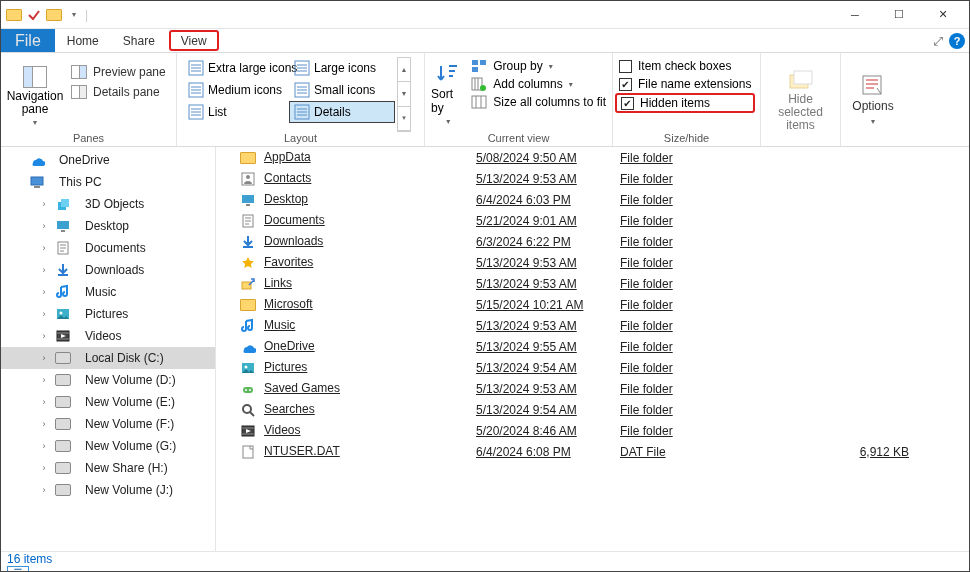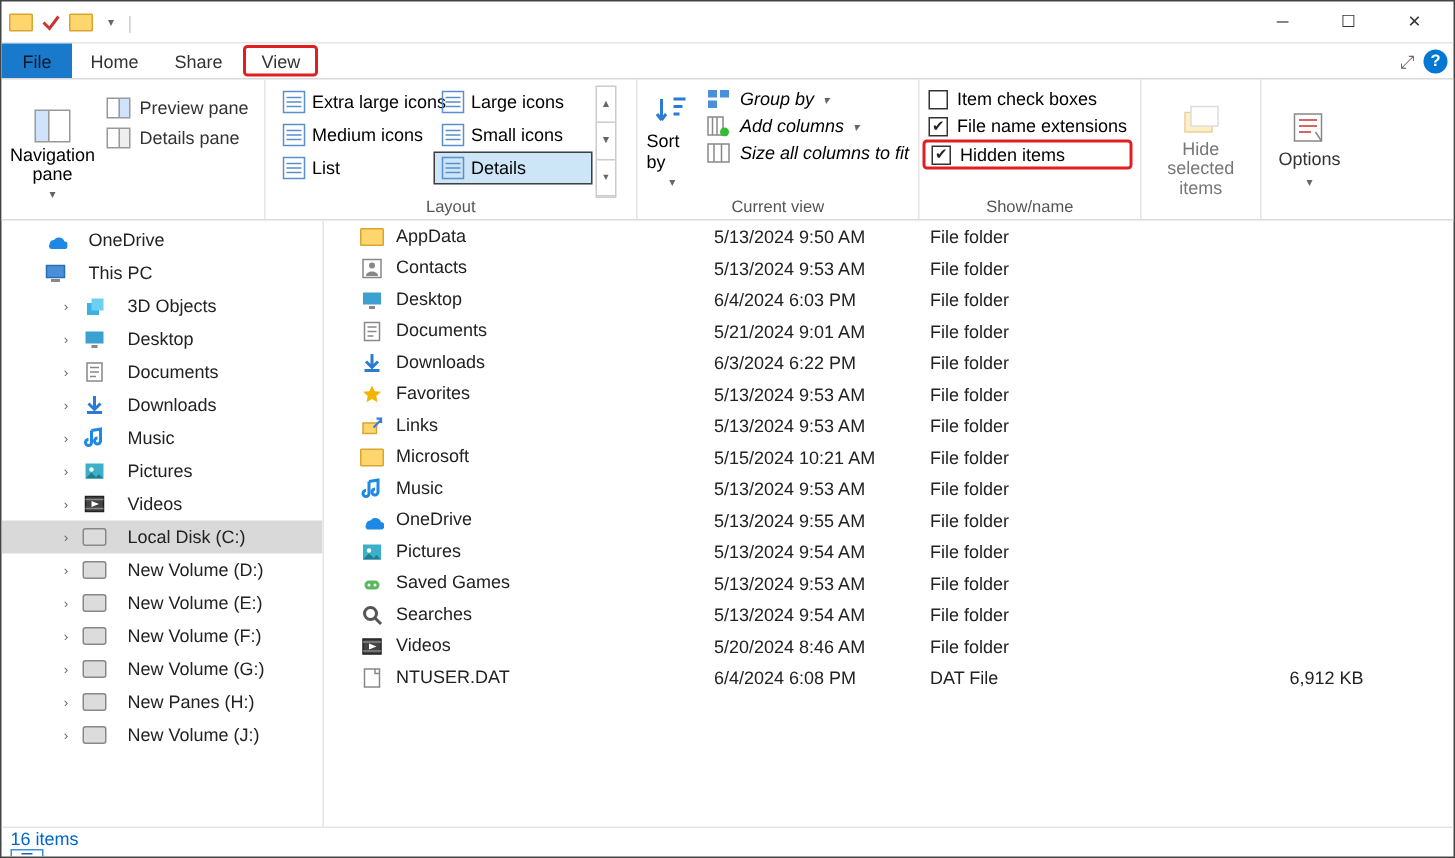--- a/index.html
+++ b/index.html
@@ -8,21 +8,21 @@
 
 .titlebar { height: 28px; display: flex; align-items: center; padding: 0 4px; border-bottom: 1px solid #e5e5e5; }
 .titlebar .qat { display: flex; gap: 2px; align-items: center; }
 .titlebar .qat-icon { width: 18px; height: 18px; display: flex; align-items: center; justify-content: center; }
 .titlebar .title { margin-left: 12px; color: #555; font-size: 12px; }
 .titlebar .spacer { flex: 1; }
 .win-btn { width: 44px; height: 26px; display: flex; align-items: center; justify-content: center; font-size: 11px; color: #333; }
 
 
 .tabsrow { height: 24px; display: flex; align-items: stretch; border-bottom: 1px solid #dadada; position: relative; }
-.file-tab { background: #1979ca; color: #0f172a; padding: 0 14px; display: flex; align-items: center; font-size: 12px; }
+.file-tab { background: #1979ca; color: #e5e5e5; padding: 0 14px; display: flex; align-items: center; font-size: 16px; }
 .tab { padding: 0 12px; display: flex; align-items: center; color: #333; font-size: 12px; }
 .tab.active { border: 2px solid #e02020; border-radius: 3px; margin: 1px 2px; padding: 0 10px; }
 .tabsrow .right { margin-left: auto; display: flex; align-items: center; padding-right: 4px; gap: 6px; }
 .help-circle { width: 16px; height: 16px; border-radius: 50%; background: #0078d4; color: #fff; display: flex; align-items: center; justify-content: center; font-size: 11px; font-weight: bold; }
 
 
 .ribbon { height: 94px; display: flex; background: #fff; border-bottom: 1px solid #dadada; }
 .group { border-right: 1px solid #e5e5e5; display: flex; flex-direction: column; justify-content: space-between; }
 .group-body { display: flex; padding: 4px 6px 0 6px; flex: 1; }
 .group-label { text-align: center; font-size: 11px; color: #555; padding-bottom: 2px; }
@@ -41,21 +41,21 @@
 .layout-grid { display: grid; grid-template-columns: repeat(2, 106px); grid-auto-rows: 22px; gap: 0; }
 .lay-item { display: flex; align-items: center; gap: 4px; padding: 1px 4px; border: 1px solid transparent; white-space: nowrap; }
 .lay-item.sel { background: #cde6f7; border: 1px solid #404040; }
 .lay-ico { width: 16px; height: 16px; display: flex; }
 .layout-scroll { width: 14px; display: flex; flex-direction: column; border: 1px solid #ccc; margin-left: 2px; }
 .layout-scroll span { flex: 1; display: flex; align-items: center; justify-content: center; font-size: 7px; color: #666; border-bottom: 1px solid #ccc; }
 
 
 .vert-btn { width: 44px; display: flex; flex-direction: column; align-items: center; justify-content: center; gap: 2px; }
 .cv-stack { display: flex; flex-direction: column; gap: 4px; margin-left: 6px; }
-.cv-row { display: flex; align-items: center; gap: 6px; white-space: nowrap; font-style: italic; }
+.cv-row { display: flex; align-items: center; gap: 6px; white-space: nowrap; }
 
 
 .sh-stack { display: flex; flex-direction: column; gap: 4px; padding-top: 2px; }
 .chk-row { display: flex; align-items: center; gap: 6px; white-space: nowrap; }
 .chk { width: 13px; height: 13px; border: 1px solid #333; display: inline-flex; align-items: center; justify-content: center; font-size: 10px; color: #222; }
 .hidden-highlight { border: 2px solid #e02020; border-radius: 3px; padding: 1px 4px; margin: -2px -4px; }
 
 
 .big-btn { width: 74px; display: flex; flex-direction: column; align-items: center; justify-content: center; gap: 2px; text-align: center; line-height: 13px; color: #777; }
 .big-btn.active { color: #333; }
@@ -63,21 +63,21 @@
 
 .content { display: flex; height: calc(572px - 28px - 24px - 94px - 22px); }
 .tree { width: 215px; border-right: 1px solid #e5e5e5; overflow: hidden; padding-top: 2px; }
 .tree-row { display: flex; align-items: center; gap: 6px; height: 22px; padding-left: 12px; color: #222; white-space: nowrap; }
 .tree-row.indent1 { padding-left: 38px; }
 .tree-row.sel { background: #d9d9d9; }
 .tw { width: 10px; color: #666; font-size: 9px; display: inline-flex; justify-content: center; }
 
 .filelist { flex: 1; overflow: hidden; }
 .filelist table { width: 100%; border-collapse: collapse; }
-.filelist td { height: 21px; padding: 0; white-space: nowrap; color: #222; }
+.filelist td { height: 21px; padding: 0; white-space: nowrap; color: #222; text-decoration: underline; }
 .filelist td.name { padding-left: 24px; width: 260px;}
 .filelist td.date { width: 144px; }
 .filelist td.type { width: 140px; }
 .filelist td.size { text-align: right; padding-right: 60px; }
 .file-ico { width: 16px; height: 16px; margin-right: 8px; display: inline-flex; align-items: center; justify-content: center; vertical-align: middle; }
 
 
 .status { height: 22px; border-top: 1px solid #e5e5e5; display: flex; align-items: flex-start; padding: 0 6px; color: #0066cc; flex-direction: column; }
 .status .spacer { flex: 1; }
 .view-toggle { width: 22px; height: 18px; border: 1px solid #ccc; display: flex; align-items: center; justify-content: center; margin-left: 0; font-size: 10px; color: #555; }
@@ -138,20 +138,21 @@
         <div class="small-btn">
           <span class="small-icn pv"></span>
           <span>Preview pane</span>
         </div>
         <div class="small-btn">
           <span class="small-icn dt"></span>
           <span>Details pane</span>
         </div>
       </div>
     </div>
+    <div class="group-label">Panes</div>
   </div>
 
   <div class="group" style="width:248px">
     <div class="group-body">
       <div class="layout-grid" id="layout-grid">
           <div class="lay-item">
             <span class="lay-ico">
               <svg width="16" height="16">
                 <rect x="1" y="1" width="14" height="14" fill="none" stroke="#5a8fc9"></rect>
                 <path d="M3 5 h10 M3 8 h10 M3 11 h10" stroke="#5a8fc9"></path>
@@ -266,21 +267,21 @@
           <span>File name extensions</span>
         </label>
         <span class="hidden-highlight">
           <label class="chk-row">
             <span class="chk" id="chk-hidden">✔</span>
             <span>Hidden items</span>
           </label>
         </span>
       </div>
     </div>
-    <div class="group-label">Show/name</div>
+    <div class="group-label">Size/hide</div>
   </div>
 
   <div class="group" style="width:80px">
     <div class="group-body" style="justify-content:center">
       <div class="big-btn">
         <svg width="26" height="22" style="opacity:.5">
             <rect x="2" y="6" width="18" height="13" fill="#ffe08a" stroke="#cda640"></rect>
             <rect x="6" y="2" width="18" height="13" fill="#fff" stroke="#bbb"></rect>
           </svg>
         <span>Hide selected items</span>
@@ -432,38 +433,38 @@
         <span class="file-ico">
           <span class="disk-ico"></span>
         </span>
         <span>New Volume (G:)</span>
       </div>
       <div class="tree-row indent1">
         <span class="tw">›</span>
         <span class="file-ico">
           <span class="disk-ico"></span>
         </span>
-        <span>New Panes (H:)</span>
+        <span>New Share (H:)</span>
       </div>
       <div class="tree-row indent1">
         <span class="tw">›</span>
         <span class="file-ico">
           <span class="disk-ico"></span>
         </span>
         <span>New Volume (J:)</span>
       </div>
     </div>
   <div class="filelist">
     <table id="file-tbl">
         <tbody>
           <tr>
             <td class="name"><span class="file-ico">
                 <span class="folder-ico"></span>
               </span>AppData</td>
-            <td class="date">5/13/2024 9:50 AM</td>
+            <td class="date">5/08/2024 9:50 AM</td>
             <td class="type">File folder</td>
             <td class="size"></td>
           </tr>
           <tr>
             <td class="name"><span class="file-ico">
                 <svg width="16" height="16">
                   <rect x="2" y="2" width="12" height="12" fill="#fff" stroke="#888"></rect>
                   <circle cx="8" cy="6" r="2" fill="#888"></circle>
                   <path d="M4 13c0-2 2-3 4-3s4 1 4 3" fill="#888"></path>
                 </svg>

